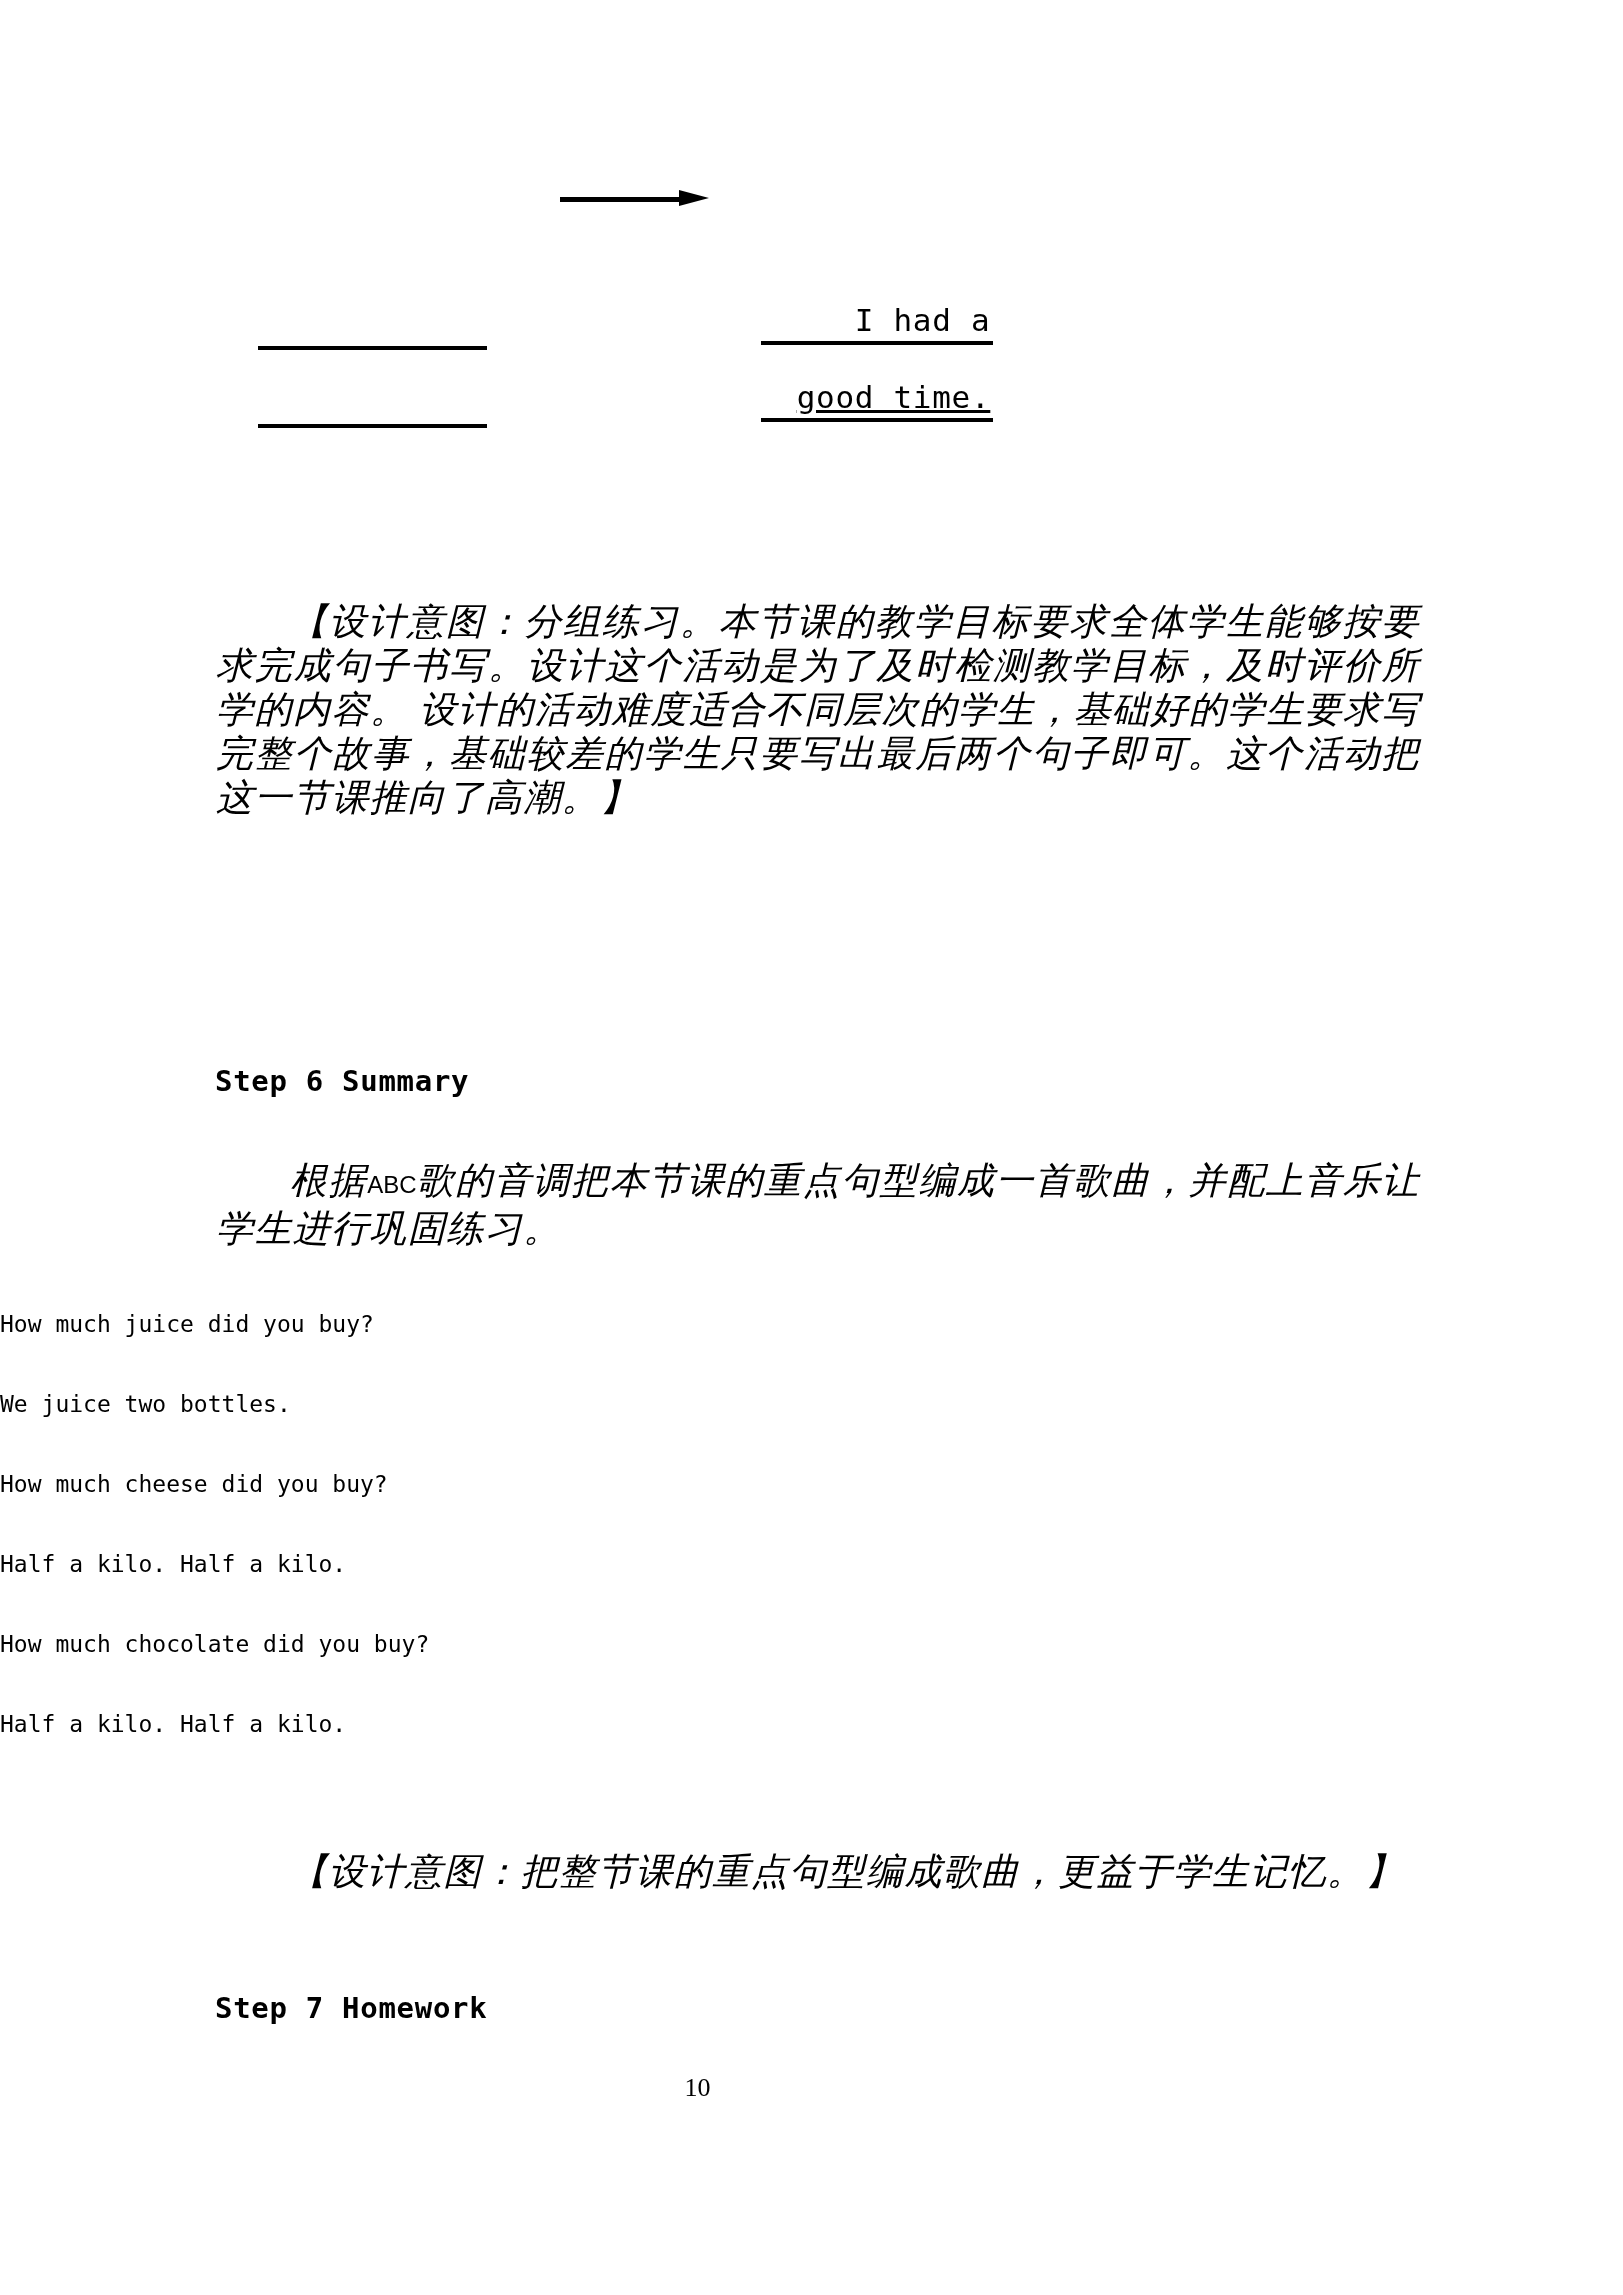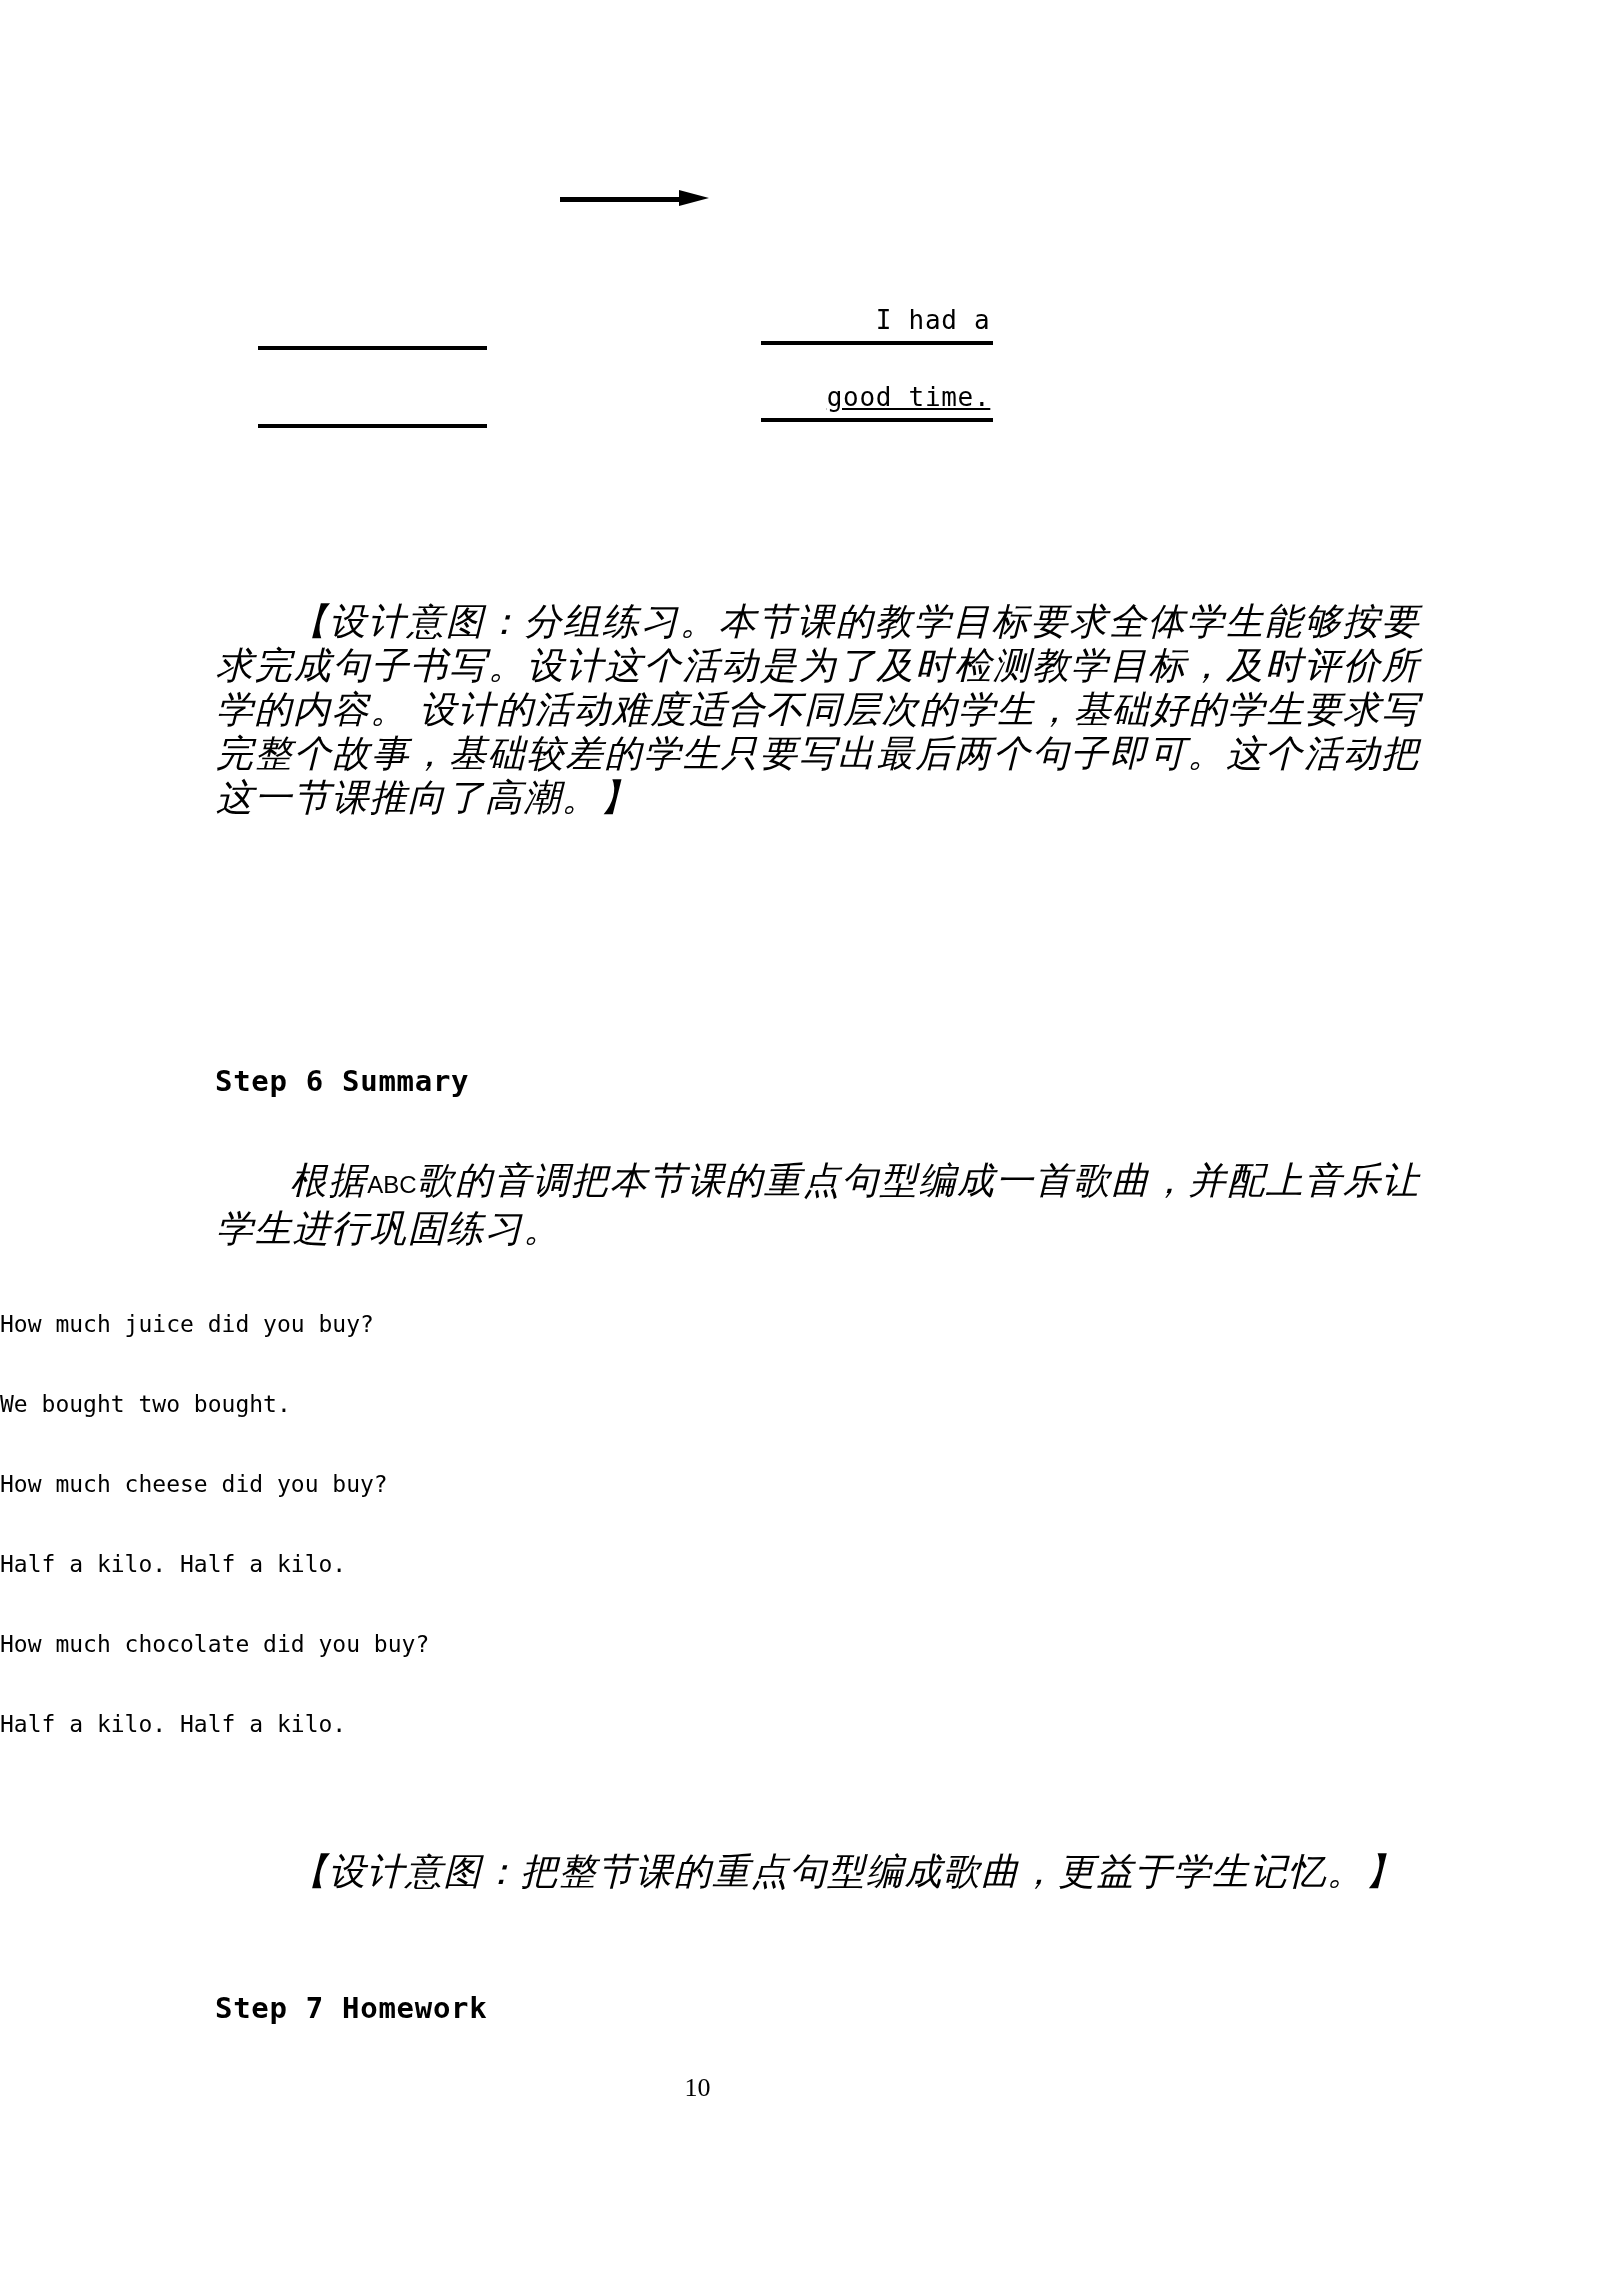--- a/index.html
+++ b/index.html
@@ -60,21 +60,21 @@
   .bl-left-2 { left: 258px; top: 424px; width: 229px; }
 
   .answer-slot {
     position: absolute;
     width: 232px;
   }
   .answer-slot .slot-text {
     display: block;
     text-align: right;
     font-family: "DejaVu Sans Mono", "Liberation Mono", monospace;
-    font-size: 26px;
+    font-size: 31px;
     line-height: 35px;
     letter-spacing: 0.7px;
     padding-right: 2.7px;
     white-space: nowrap;
   }
   .answer-slot .slot-rule {
     display: block;
     height: 4.1px;
     background: #000;
     margin-top: 2.7px;
@@ -180,21 +180,21 @@
   </div>
 
   <p class="cn-para indent p-intent-1">【设计意图：分组练习。本节课的教学目标要求全体学生能够按要求完成句子书写。设计这个活动是为了及时检测教学目标，及时评价所学的内容。 设计的活动难度适合不同层次的学生，基础好的学生要求写完整个故事，基础较差的学生只要写出最后两个句子即可。这个活动把这一节课推向了高潮。】</p>
 
   <div class="step-heading h-step6">Step 6 Summary</div>
 
   <p class="cn-para indent p-summary-body"><span>根据</span><span class="cn-latin">ABC</span><span>歌的音调把本节课的重点句型编成一首歌曲，并配上音乐让学生进行巩固练习。</span></p>
 
   <div class="lyrics">
     <span class="lyric-line">How much juice did you buy?</span>
-    <span class="lyric-line">We bought two bought.</span>
+    <span class="lyric-line">We juice two bottles.</span>
     <span class="lyric-line">How much cheese did you buy?</span>
     <span class="lyric-line">Half a kilo. Half a kilo.</span>
     <span class="lyric-line">How much chocolate did you buy?</span>
     <span class="lyric-line">Half a kilo. Half a kilo.</span>
   </div>
 
   <p class="cn-para indent p-intent-2">【设计意图：把整节课的重点句型编成歌曲，更益于学生记忆。】</p>
 
   <div class="step-heading h-step7">Step 7 Homework</div>
 

